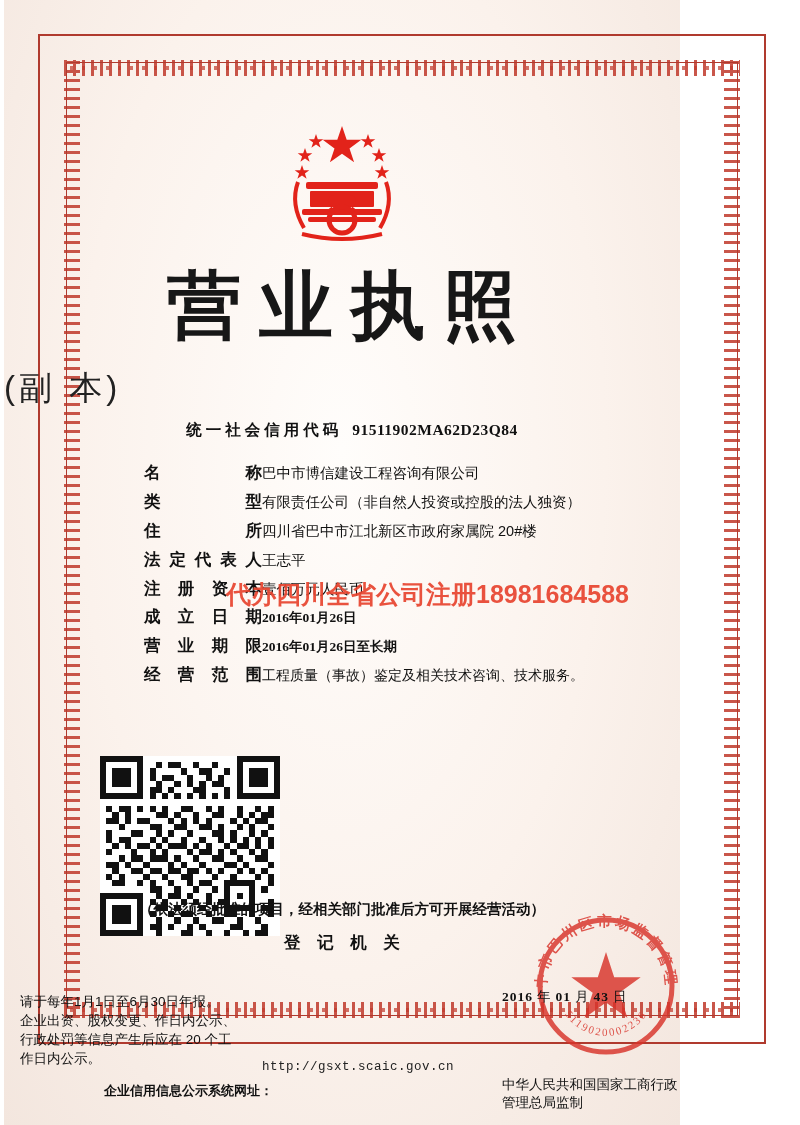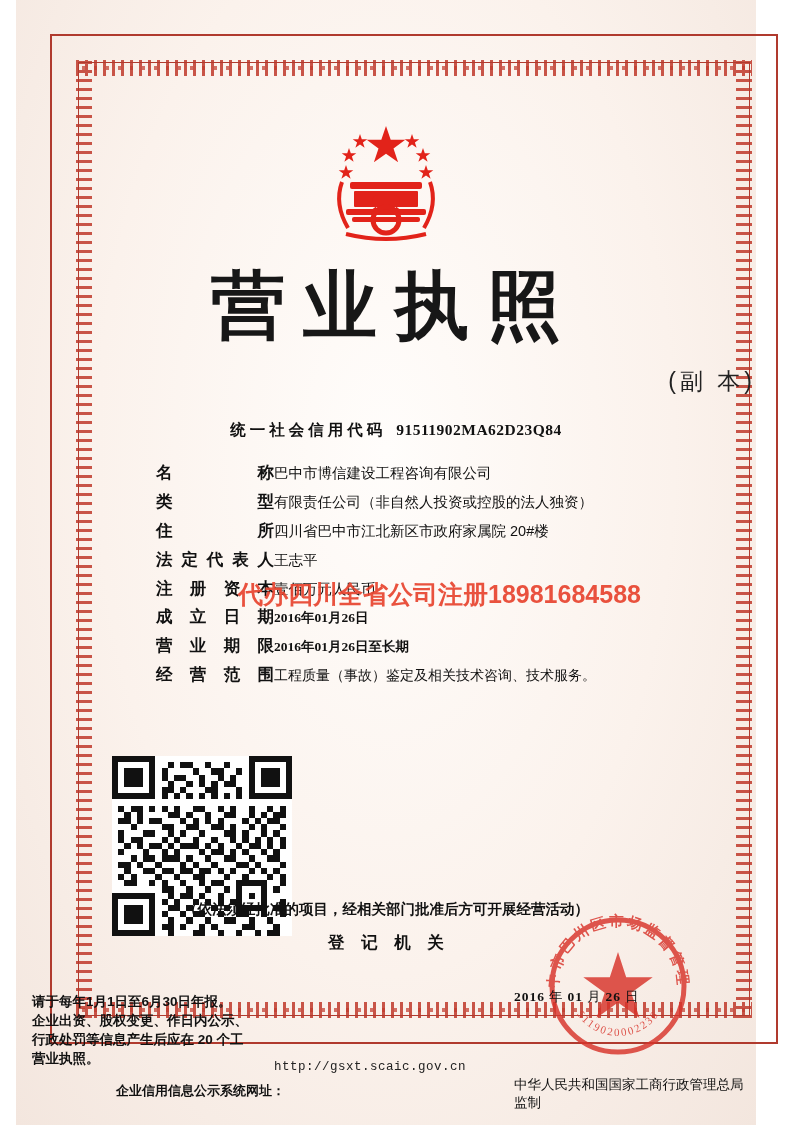--- a/index.html
+++ b/index.html
@@ -11,22 +11,22 @@
     width: 800px;
     height: 1125px;
     position: relative;
     font-family: "Liberation Sans", sans-serif;
     overflow: hidden;
   }
 
   
   #license-page {
     position: absolute;
-    left: 16px; top: 0;
-    width: 740px; height: 1125px;
+    left: 4px; top: 0;
+    width: 676px; height: 1125px;
     background: #fdf6f1;
     background-image:
       radial-gradient(ellipse at 50% 40%, #fffdfb 0%, #fbf2ec 55%, #f3e6de 100%);
   }
 
   
   #outer-frame {
     position: absolute;
     left: 34px; top: 34px;
     width: 728px; height: 1010px;
@@ -83,22 +83,22 @@
     font-size: 74px;
     font-weight: bold;
     letter-spacing: 18px;
     text-indent: 18px;
     color: #171717;
     line-height: 1;
   }
   #title-sub {
     position: absolute;
     top: 366px; left: 0; right: 0;
-    text-align: right;
-    font-size: 23px;
+    text-align: left;
+    font-size: 33px;
     letter-spacing: 4px;
     color: #222;
   }
   #credit-code-row {
     position: absolute;
     top: 420px; left: 0; right: 0;
     text-align: center;
     font-size: 15.5px;
     font-weight: bold;
     color: #111;
@@ -199,21 +199,21 @@
   #issue-date .cn { font-family: "Liberation Sans", sans-serif; margin: 0 4px; }
 
   
   #annual-note {
     position: absolute;
     left: 16px; top: 992px;
     width: 300px;
     font-size: 13.5px;
     line-height: 19px;
     color: #111;
-    font-weight: bold;
+    font-weight: normal;
   }
   #annual-note div { white-space: nowrap; }
 
   
   #site-label {
     position: absolute;
     left: 60px; top: 1082px;
     font-size: 13px;
     color: #111;
     font-weight: bold;
@@ -602,27 +602,27 @@
       <text font-family="'Liberation Sans', sans-serif" font-size="14.5" font-weight="bold" fill="#d8332a" letter-spacing="3">
         <textPath href="#seal-arc-top" startOffset="50%" text-anchor="middle">巴中市巴州区市场监督管理局</textPath>
       </text>
       <text font-family="'Liberation Serif', serif" font-size="11" fill="#d8332a" letter-spacing="2">
         <textPath href="#seal-arc-bottom" startOffset="50%" text-anchor="middle">5119020002236</textPath>
       </text>
     </g>
   </svg>
 
   <div id="issue-date">
-    <span class="num">2016</span><span class="cn">年</span><span class="num">01</span><span class="cn">月</span><span class="num">26</span><span class="cn">日</span>
+    <span class="num">2016</span><span class="cn">年</span><span class="num">01</span><span class="cn">月</span><span class="num">43</span><span class="cn">日</span>
   </div>
 
   <div id="annual-note">
     <div>请于每年1月1日至6月30日年报。</div>
     <div>企业出资、股权变更、作日内公示、</div>
     <div>行政处罚等信息产生后应在 20 个工</div>
-    <div>营业执照。</div>
+    <div>作日内公示。</div>
   </div>
 
   <div id="site-label">企业信用信息公示系统网址：</div>
   <div id="site-url">http://gsxt.scaic.gov.cn</div>
   <div id="issuer">中华人民共和国国家工商行政管理总局监制</div>
 
 </div>
 
 </body></html>

